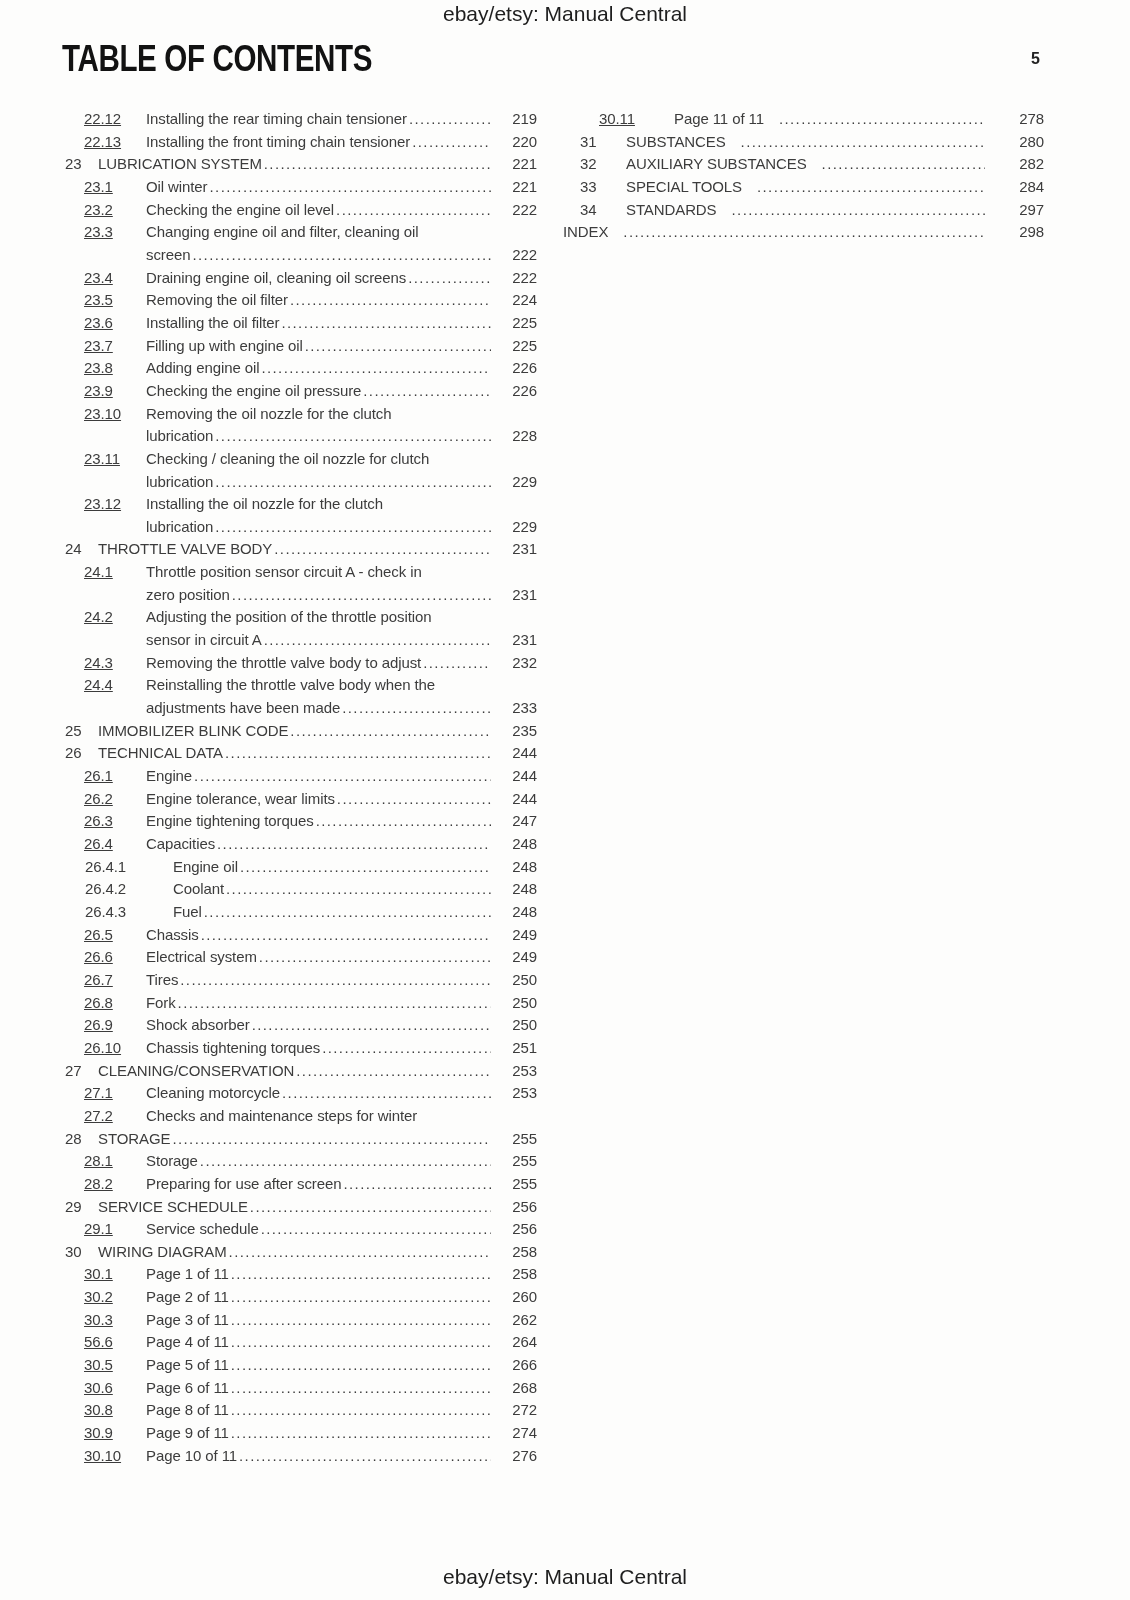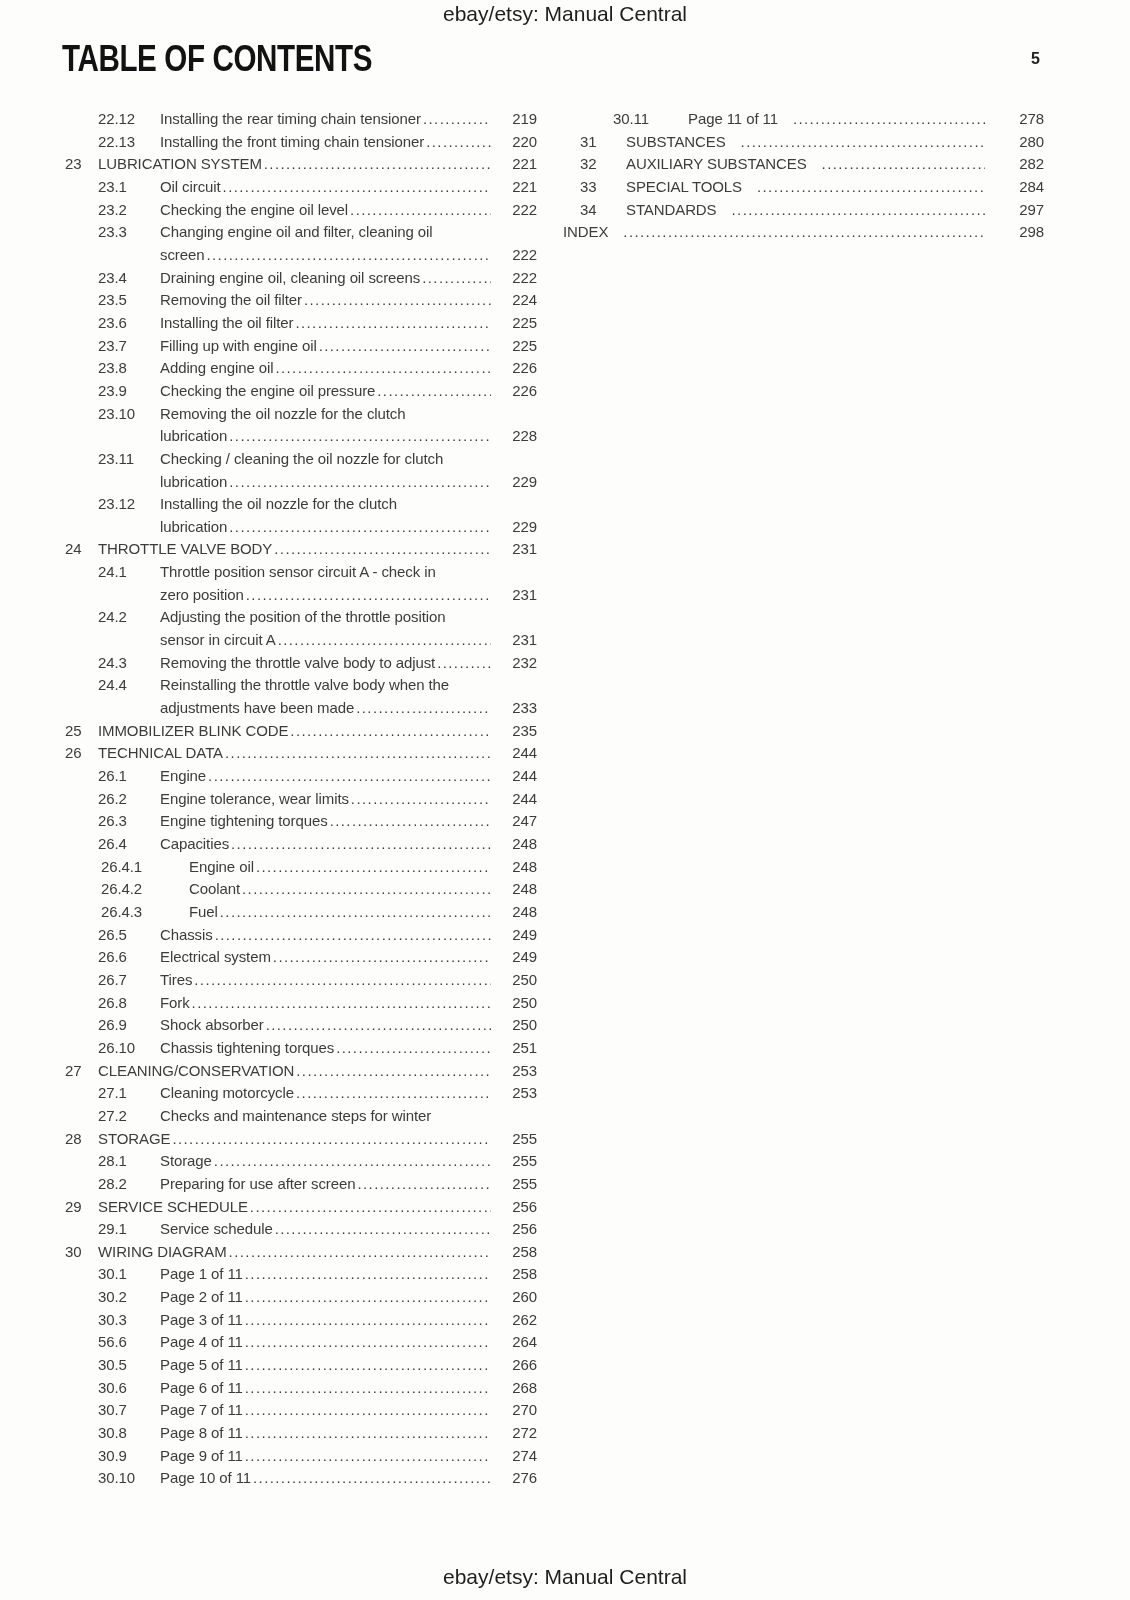--- a/index.html
+++ b/index.html
@@ -53,22 +53,22 @@
     line-height: 22.65px;
     letter-spacing: -0.1px;
   }
   .col-left  { left: 65px;  width: 472px; }
   .col-right { left: 563px; width: 481px; }
   .line { display: flex; align-items: baseline; }
   .col-right .line { padding-left: 17px; gap: 13px; }
   .col-right .lv0 .line { padding-left: 0; }
   .num  { flex: none; }
   .lv1 .num { width: 33px; }
-  .lv2 .num { margin-left: 33px; width: 62px; }
-  .lv3 .num { margin-left: 36px; width: 88px; }
+  .lv2 .num { margin-left: 19px; width: 62px; text-decoration: underline; }
+  .lv3 .num { margin-left: 20px; width: 88px; }
   .text { flex: none; white-space: nowrap; }
   .dots {
     flex: 1 1 auto;
     overflow: hidden;
     white-space: nowrap;
     padding: 0 2px;
     min-width: 0;
   }
   .dots::after {
     content: "......................................................................................................................................";
@@ -110,21 +110,21 @@
       <div class="line">
         <span class="num">23</span>
         <span class="text">LUBRICATION SYSTEM</span>
         <span class="dots"></span>
         <span class="page">221</span>
       </div>
     </div>
     <div class="entry lv2">
       <div class="line">
         <span class="num">23.1</span>
-        <span class="text">Oil circuit</span>
+        <span class="text">Oil winter</span>
         <span class="dots"></span>
         <span class="page">221</span>
       </div>
     </div>
     <div class="entry lv2">
       <div class="line">
         <span class="num">23.2</span>
         <span class="text">Checking the engine oil level</span>
         <span class="dots"></span>
         <span class="page">222</span>
@@ -507,28 +507,20 @@
         <span class="dots"></span>
         <span class="page">266</span>
       </div>
     </div>
     <div class="entry lv2">
       <div class="line">
         <span class="num">30.6</span>
         <span class="text">Page 6 of 11</span>
         <span class="dots"></span>
         <span class="page">268</span>
-      </div>
-    </div>
-    <div class="entry lv2">
-      <div class="line">
-        <span class="num">30.7</span>
-        <span class="text">Page 7 of 11</span>
-        <span class="dots"></span>
-        <span class="page">270</span>
       </div>
     </div>
     <div class="entry lv2">
       <div class="line">
         <span class="num">30.8</span>
         <span class="text">Page 8 of 11</span>
         <span class="dots"></span>
         <span class="page">272</span>
       </div>
     </div>

